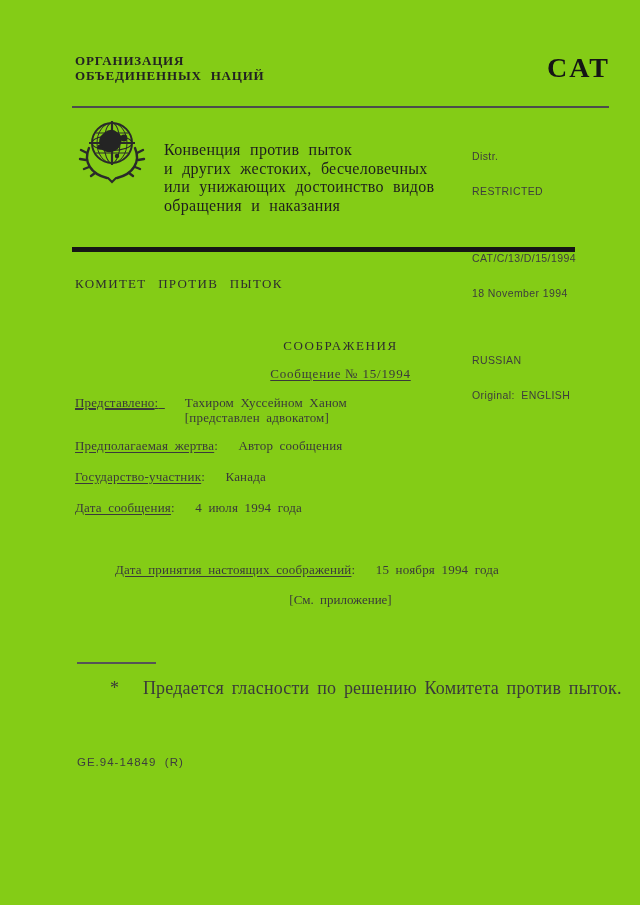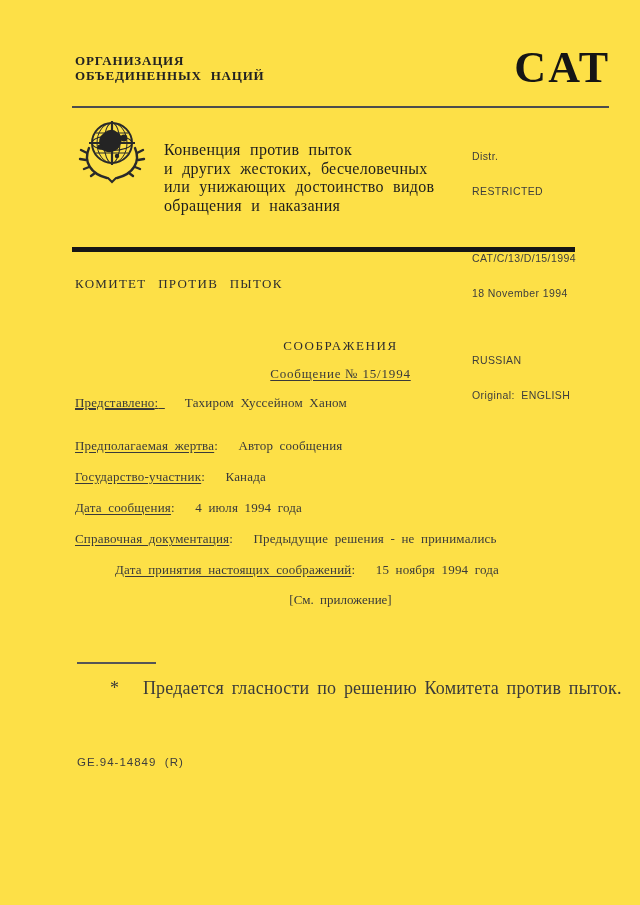--- a/index.html
+++ b/index.html
@@ -1,26 +1,26 @@
 <!DOCTYPE html>
 <html><head>
 <meta charset="utf-8">
 <style>
   html,body { margin:0; padding:0; background:#ffffff; }
   .page {
     position:relative; width:640px; height:905px;
-    background:#fde047; overflow:hidden;
+    background:#84cc16; overflow:hidden;
     font-family:"Liberation Serif", serif;
     color:#3a3a3a;
   }
   .mono { font-family:Liberation Sans, sans-serif; white-space:pre; }
 
   .org { position:absolute; left:75px; top:53px; font-size:13px; font-weight:bold;
          color:#222; letter-spacing:0.8px; line-height:15px; word-spacing:5px; }
-  .cat { position:absolute; right:30px; top:48px; font-size:44px; font-weight:bold;
+  .cat { position:absolute; right:30px; top:48px; font-size:28px; font-weight:bold;
          color:#151515; letter-spacing:2px; line-height:40px; }
 
   .rule-thin { position:absolute; left:72px; top:106px; width:537px; height:2px; background:#4c4c4c; }
 
   .emblem { position:absolute; left:76px; top:116px; }
 
   .title { position:absolute; left:164px; top:141px; font-size:16px; font-weight:normal;
            color:#1e1e1e; line-height:18.5px; word-spacing:5px; letter-spacing:0.3px; }
 
   .distr { position:absolute; left:472px; top:128px; font-size:10.5px; line-height:11.5px;
@@ -128,42 +128,39 @@
   <div class="heading center">СООБРАЖЕНИЯ</div>
 
   <div class="subheading center">
     <span class="u">Сообщение № 15/1994</span>
   </div>
 
   <div class="field f1">
     <span class="label">Представлено</span><span>:</span>
     <span class="value-block">
       <div>Тахиром Хуссейном Ханом</div>
+      <div>[представлен адвокатом]</div>
     </span>
   </div>
 
   <div class="field f2">
     <span class="label">Предполагаемая жертва</span><span>:</span>
     <span class="value">Автор сообщения</span>
   </div>
 
   <div class="field f3">
     <span class="label">Государство-участник</span><span>:</span>
     <span class="value">Канада</span>
   </div>
 
   <div class="field f4">
     <span class="label">Дата сообщения</span><span>:</span>
     <span class="value">4 июля 1994 года</span>
   </div>
 
-  <div class="field f5">
-    <span class="label">Справочная документация</span><span>:</span>
-    <span class="value">Предыдущие решения - не принимались</span>
-  </div>
 
   <div class="field f6">
     <span class="label">Дата принятия настоящих соображений</span><span>:</span>
     <span class="value">15 ноября 1994 года</span>
   </div>
 
   <div class="annex center">[См. приложение]</div>
 
   <div class="fn-rule"></div>
 

